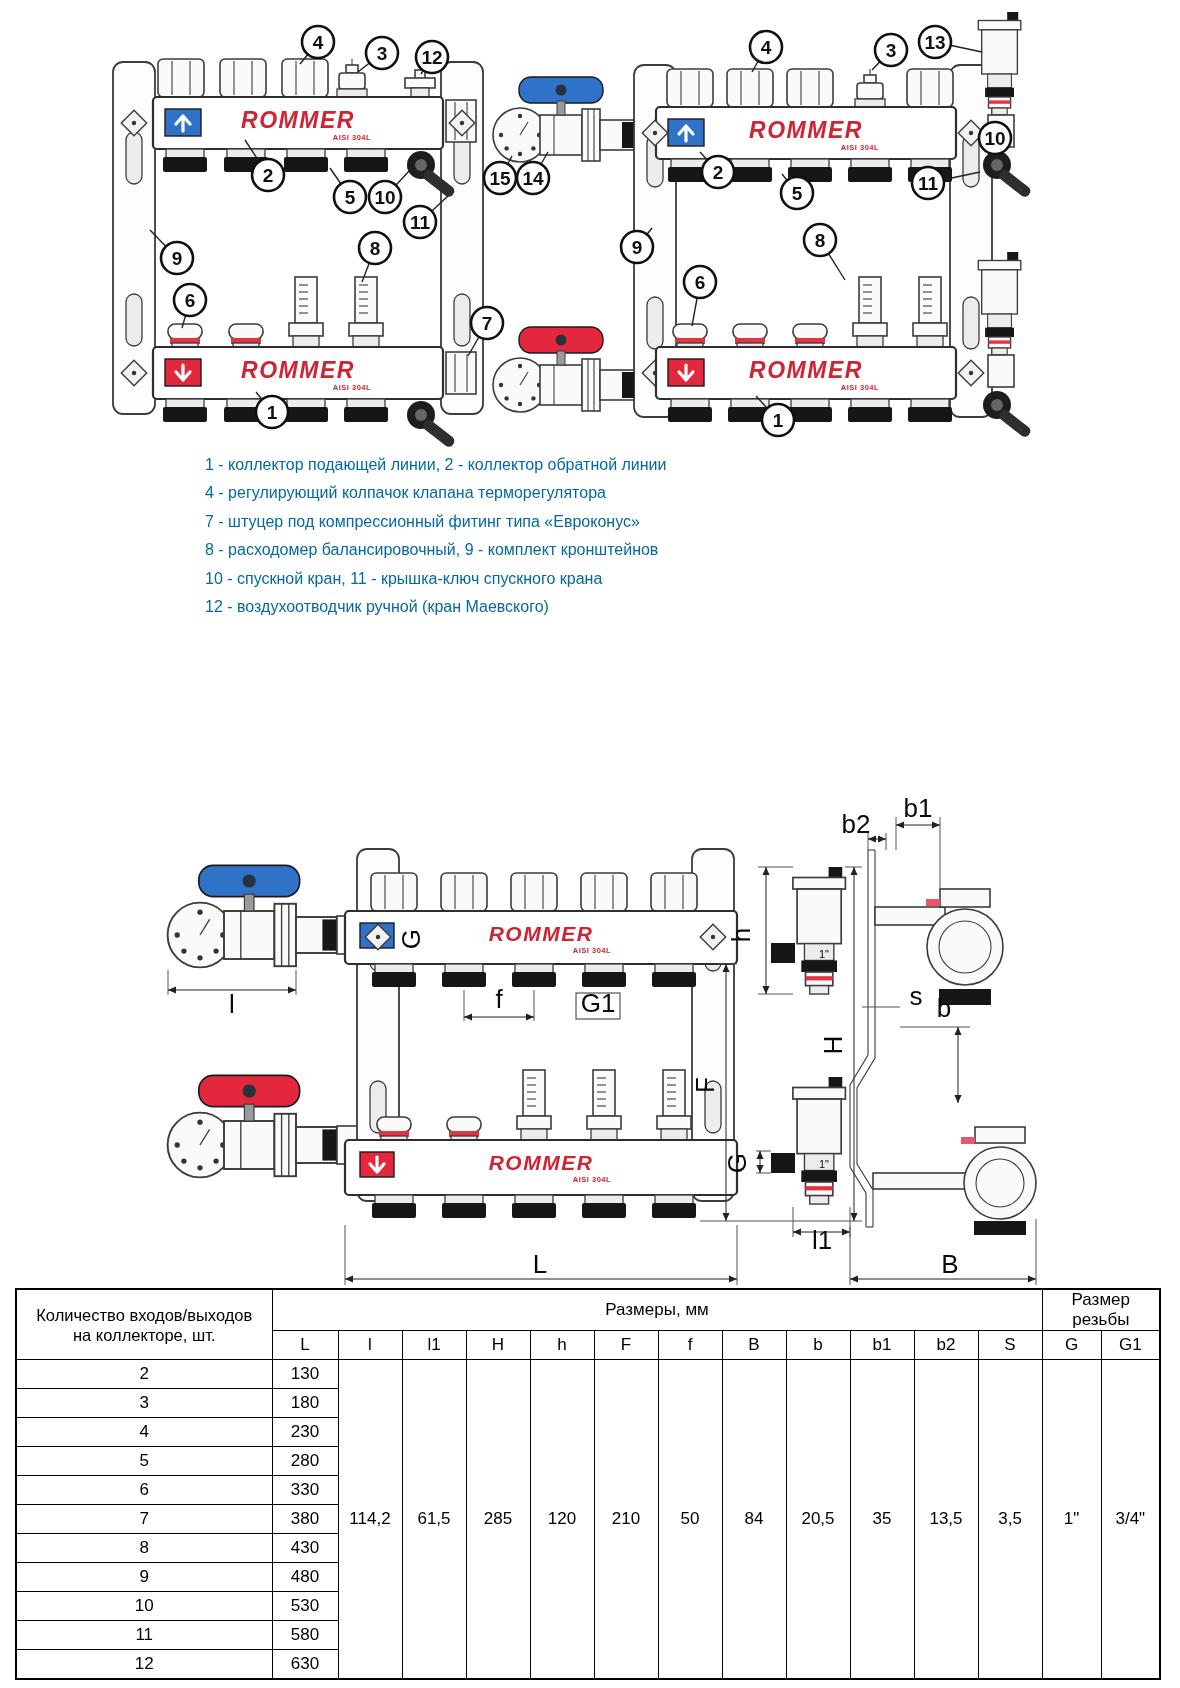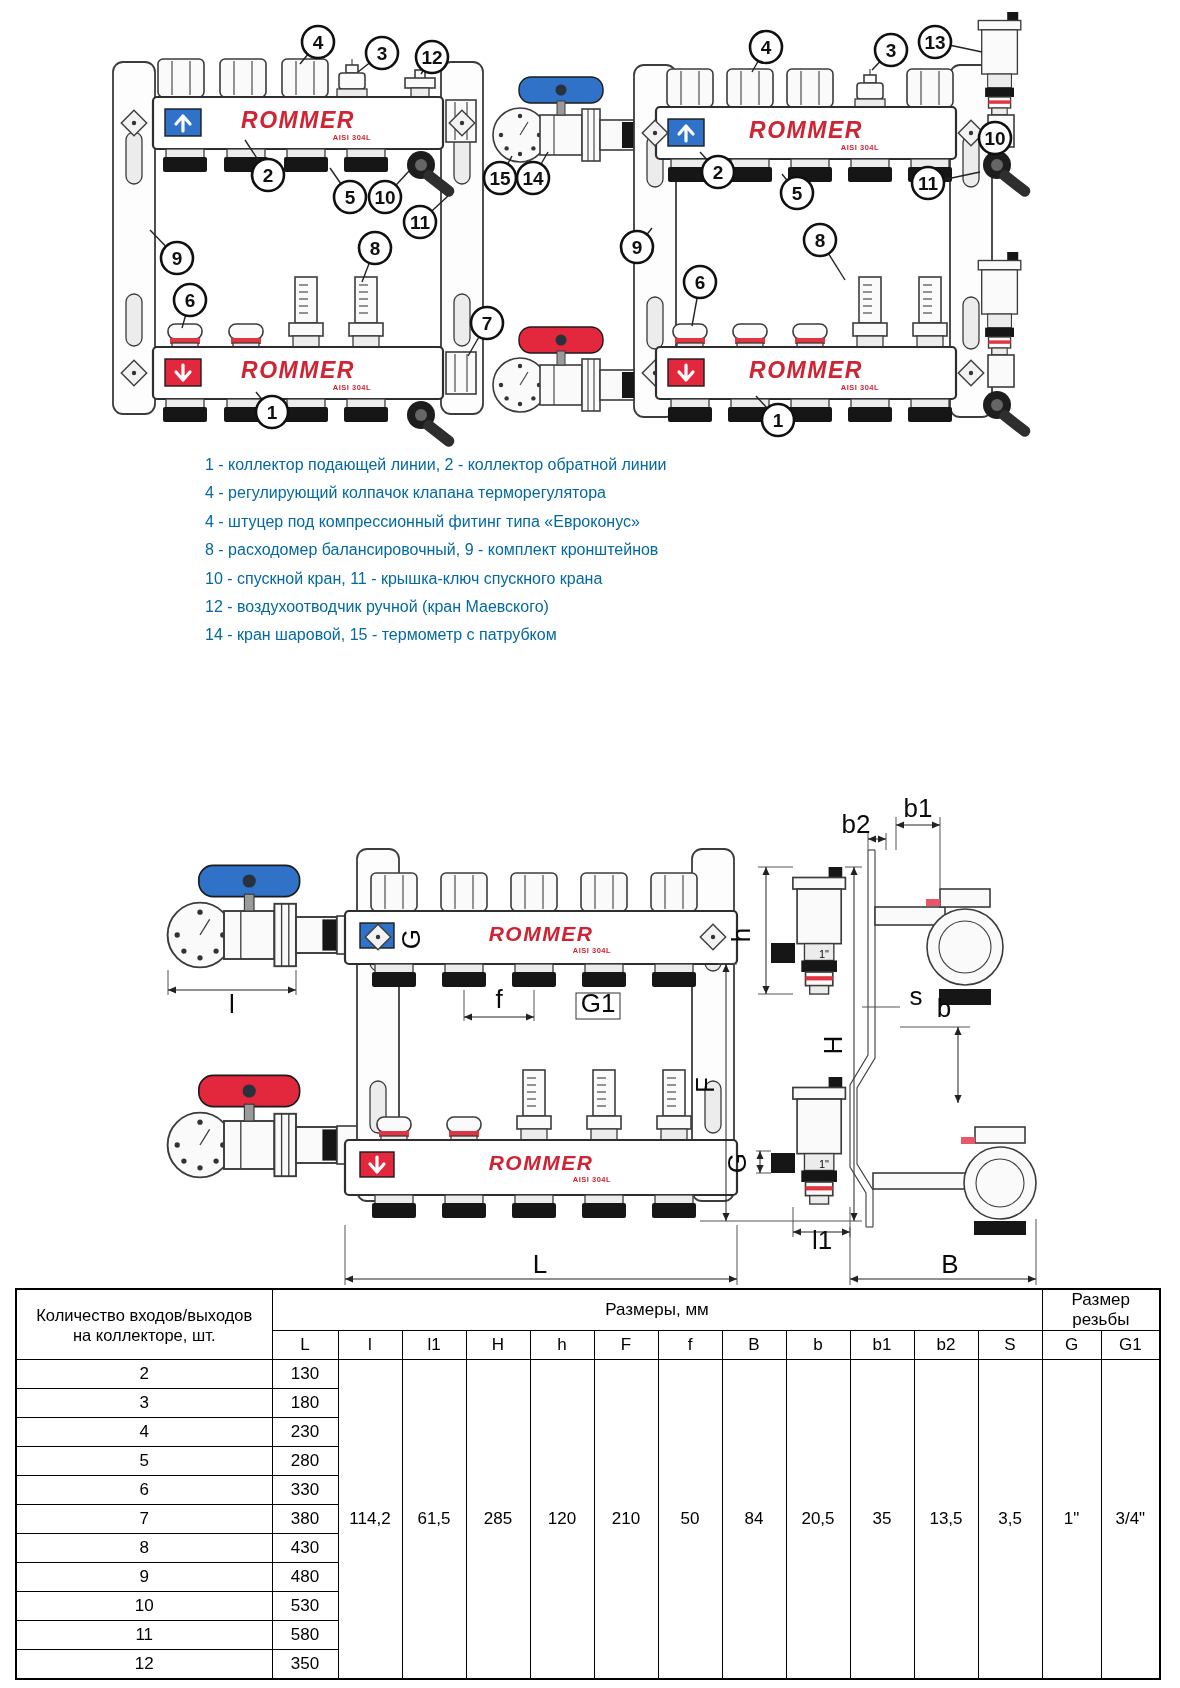--- a/index.html
+++ b/index.html
@@ -359,25 +359,24 @@
           <line x1="778" y1="420" x2="756" y2="396" class="lead"></line>
           <circle cx="778" cy="420" r="16" class="co"></circle>
           <text x="778" y="426.5" class="cot">1</text>
         </g>
       </g>
   </svg>
 
   <div id="legend">
       <div class="legend-line">1 - коллектор подающей линии, 2 - коллектор обратной линии</div>
       <div class="legend-line">4 - регулирующий колпачок клапана терморегулятора</div>
-      <div class="legend-line">4 - штуцер под компрессионный фитинг типа «Евроконус»</div>
+      <div class="legend-line">7 - штуцер под компрессионный фитинг типа «Евроконус»</div>
       <div class="legend-line">8 - расходомер балансировочный, 9 - комплект кронштейнов</div>
       <div class="legend-line">10 - спускной кран, 11 - крышка-ключ спускного крана</div>
       <div class="legend-line">12 - воздухоотводчик ручной (кран Маевского)</div>
-      <div class="legend-line">14 - кран шаровой, 15 - термометр с патрубком</div>
     </div>
 
   <svg id="svg-dim" width="1180" height="535" viewBox="0 0 1180 535">
     <defs>
       <marker id="ar" viewBox="0 0 10 10" refX="9" refY="5" markerWidth="9" markerHeight="9" orient="auto-start-reverse">
         <path d="M0,1 L9,5 L0,9 z" fill="#222"></path>
       </marker>
     </defs>
 
     <g>
@@ -625,18 +624,18 @@
         <tr>
           <td>10</td>
           <td>530</td>
         </tr>
         <tr>
           <td>11</td>
           <td>580</td>
         </tr>
         <tr>
           <td>12</td>
-          <td>350</td>
+          <td>630</td>
         </tr>
       </tbody>
   </table>
 
 </div>
 
 </body></html>

